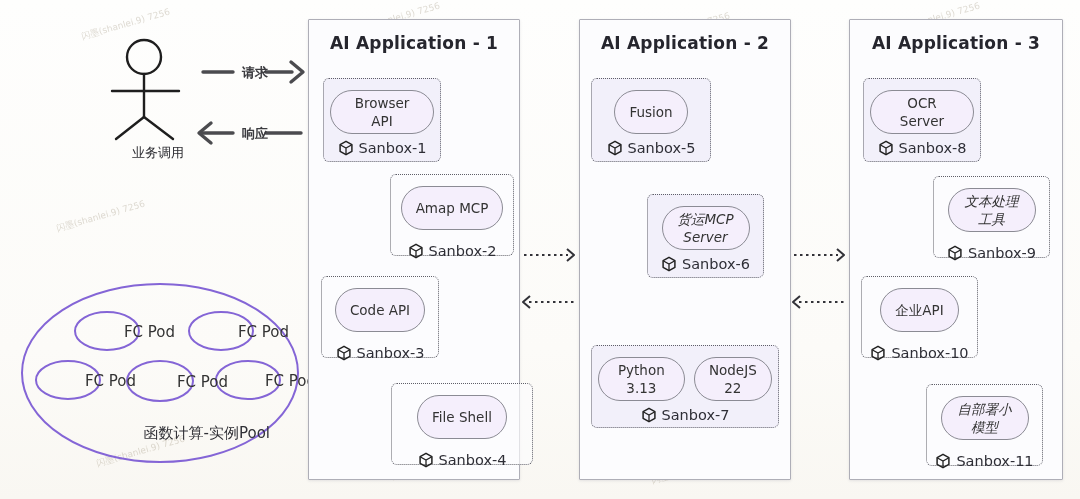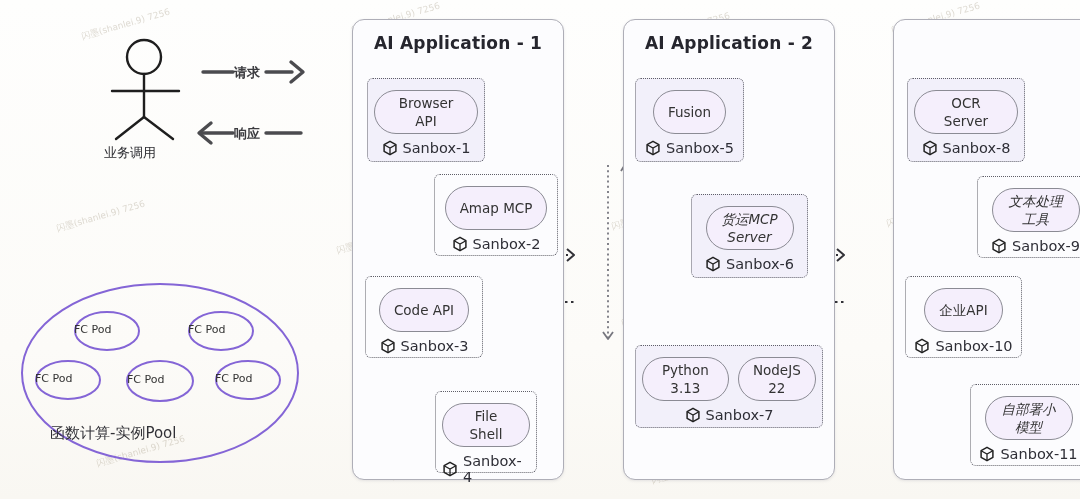--- a/index.html
+++ b/index.html
@@ -3,42 +3,41 @@
 <meta charset="utf-8">
 <style>
   html,body{margin:0;padding:0;background:#efefec;}
   .canvas{
     position:relative;width:1080px;height:499px;overflow:hidden;
     background:linear-gradient(#fefefd 0%, #fcfbf8 70%, #f9f7f2 100%);
     font-family:"DejaVu Sans","Liberation Sans",sans-serif;
     color:#2d2d34;
   }
   svg.layer{position:absolute;left:0;top:0;pointer-events:none;}
-  .lbl{position:absolute;text-align:left;color:#2b2b30;}
+  .lbl{position:absolute;text-align:right;color:#2b2b30;}
   .arrow-lbl{font-size:13px;font-weight:600;color:#3c3c40;width:34px;}
   .actor-lbl{font-size:13px;width:80px;}
-  .pod-lbl{font-size:11px;width:66px;color:#333;}
+  .pod-lbl{font-size:15px;width:66px;color:#333;padding-left:35px;}
   .pool-lbl{font-size:15px;width:220px;color:#303036;}
   .panel{
     position:absolute;top:19px;width:210px;height:459px;
-    background:#fcfcfe;border:1.5px solid #aeaeb7;border-radius:12px;
+    background:#fcfcfe;border:1.5px solid #aeaeb7;border-radius:1px;
     box-shadow:0 1px 3px rgba(70,70,100,.12);
-    margin-left:44px;
   }
   .panel-title{
     margin-top:13px;text-align:center;font-size:17px;font-weight:700;color:#26262e;
     letter-spacing:.2px;
   }
   .sbox{
     position:absolute;border:1.4px dotted #5e5e68;border-radius:6px;
     display:flex;flex-direction:column;align-items:center;justify-content:space-between;
     padding:11px 6px 9px 6px;box-sizing:border-box;
   }
   .sbox.tinted{background:rgba(235,232,247,.62);}
-  .sbox.plain{background:rgba(252,252,254,.65);}
+  .sbox.plain{background:rgba(252,252,254,.65);gap:7px;}
   .pill{
     background:#f5effc;border:1.6px solid #8b8b94;border-radius:26px;
     min-height:44px;display:flex;align-items:center;justify-content:center;
     padding:3px 14px;box-sizing:border-box;font-size:13.5px;color:#333;
     text-align:center;line-height:1.35;max-width:112px;
   }
   .pill.narrow{max-width:88px;font-style:italic;}
   .pill-row{display:flex;gap:9px;align-items:center;justify-content:center;}
   .sblabel{
     display:flex;align-items:center;gap:5px;font-size:14.5px;color:#2e2e36;margin-top:6px;
@@ -169,38 +168,38 @@
         </div>
       <div class="sblabel">
         <svg class="cube" viewBox="0 0 16 16">
             <path d="M8 1.3 L13.9 4.7 V11.3 L8 14.7 L2.1 11.3 V4.7 Z" fill="none" stroke="#222" stroke-width="1.5" stroke-linejoin="round"></path>
             <path d="M2.1 4.7 L8 8 L13.9 4.7 M8 8 V14.7" fill="none" stroke="#222" stroke-width="1.3"></path>
           </svg>
         <span>Sanbox-3</span>
       </div>
     </div>
 
-    <div class="sbox plain" style="left:82px;top:371px;width:102px;height:82px">
+    <div class="sbox plain" style="left:82px;top:363px;width:142px;height:82px">
       <div class="pill">
           <span>File Shell</span>
         </div>
       <div class="sblabel">
         <svg class="cube" viewBox="0 0 16 16">
             <path d="M8 1.3 L13.9 4.7 V11.3 L8 14.7 L2.1 11.3 V4.7 Z" fill="none" stroke="#222" stroke-width="1.5" stroke-linejoin="round"></path>
             <path d="M2.1 4.7 L8 8 L13.9 4.7 M8 8 V14.7" fill="none" stroke="#222" stroke-width="1.3"></path>
           </svg>
         <span>Sanbox-4</span>
       </div>
     </div>
   </div>
 
   <div class="panel" style="left:579px">
     <div class="panel-title">AI Application - 2</div>
 
-    <div class="sbox tinted" style="left:11px;top:58px;width:109px;height:84px">
+    <div class="sbox tinted" style="left:11px;top:58px;width:120px;height:84px">
       <div class="pill">
           <span>Fusion</span>
         </div>
       <div class="sblabel">
         <svg class="cube" viewBox="0 0 16 16">
             <path d="M8 1.3 L13.9 4.7 V11.3 L8 14.7 L2.1 11.3 V4.7 Z" fill="none" stroke="#222" stroke-width="1.5" stroke-linejoin="round"></path>
             <path d="M2.1 4.7 L8 8 L13.9 4.7 M8 8 V14.7" fill="none" stroke="#222" stroke-width="1.3"></path>
           </svg>
         <span>Sanbox-5</span>
       </div>
@@ -232,20 +231,21 @@
         <svg class="cube" viewBox="0 0 16 16">
             <path d="M8 1.3 L13.9 4.7 V11.3 L8 14.7 L2.1 11.3 V4.7 Z" fill="none" stroke="#222" stroke-width="1.5" stroke-linejoin="round"></path>
             <path d="M2.1 4.7 L8 8 L13.9 4.7 M8 8 V14.7" fill="none" stroke="#222" stroke-width="1.3"></path>
           </svg>
         <span>Sanbox-7</span>
       </div>
     </div>
   </div>
 
   <div class="panel" style="left:849px;width:212px">
+    <div class="panel-title">AI Application - 3</div>
 
     <div class="sbox tinted" style="left:13px;top:58px;width:118px;height:84px">
       <div class="pill">
           <span>OCR Server</span>
         </div>
       <div class="sblabel">
         <svg class="cube" viewBox="0 0 16 16">
             <path d="M8 1.3 L13.9 4.7 V11.3 L8 14.7 L2.1 11.3 V4.7 Z" fill="none" stroke="#222" stroke-width="1.5" stroke-linejoin="round"></path>
             <path d="M2.1 4.7 L8 8 L13.9 4.7 M8 8 V14.7" fill="none" stroke="#222" stroke-width="1.3"></path>
           </svg>

